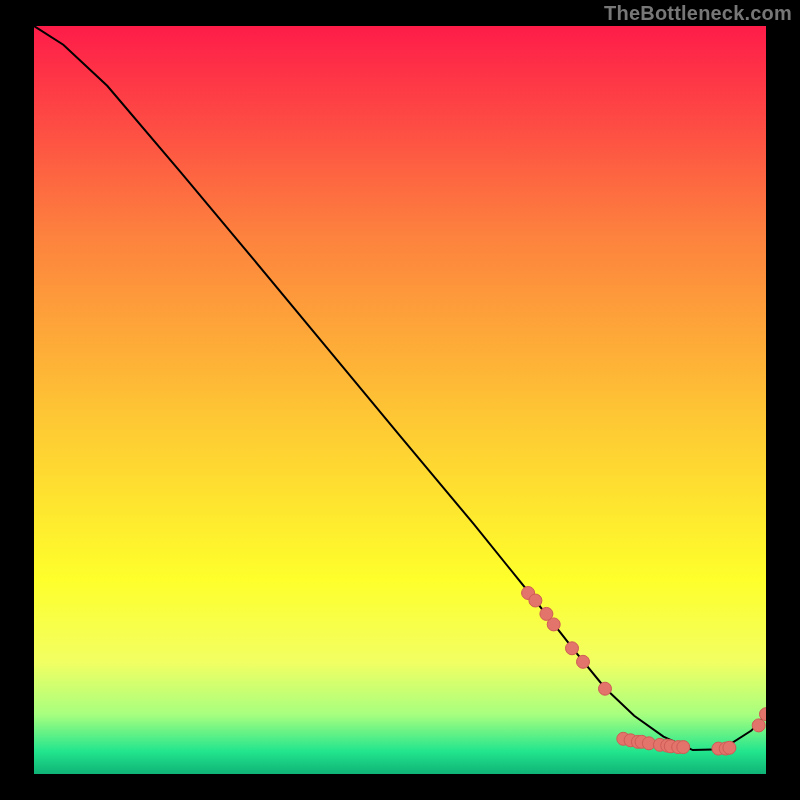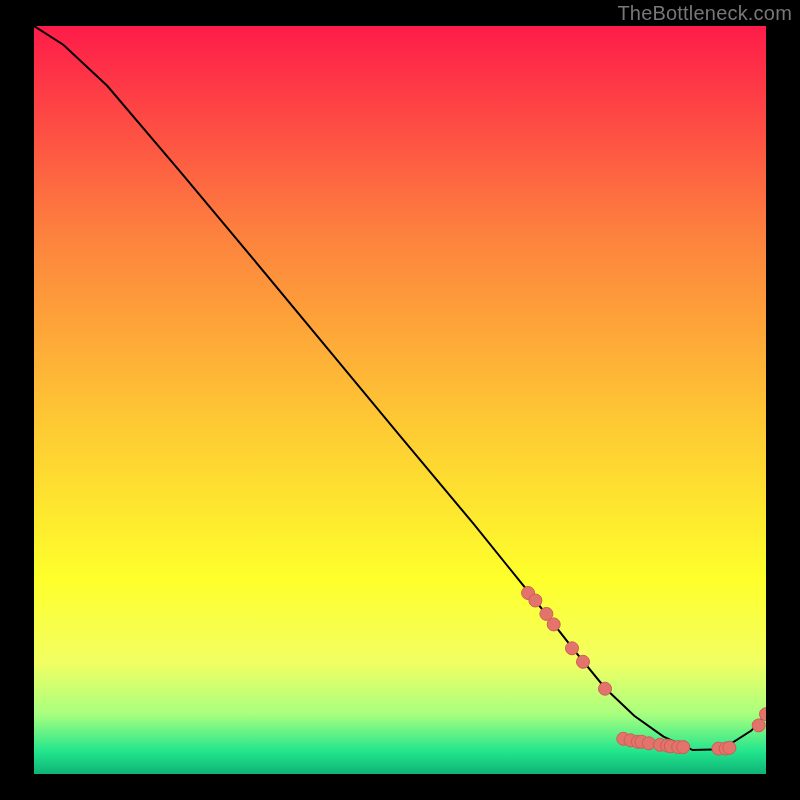--- a/index.html
+++ b/index.html
@@ -16,21 +16,21 @@
     width: 800px;
     height: 800px;
     background: #000;
   }
   .watermark {
     position: absolute;
     top: 2px;
     right: 8px;
     color: #777;
     font-size: 20px;
-    font-weight: 400;
+    font-weight: 700;
     letter-spacing: 0.2px;
     z-index: 5;
   }
   .plot {
     position: absolute;
     left: 34px;
     top: 26px;
     width: 732px;
     height: 748px;
   }

